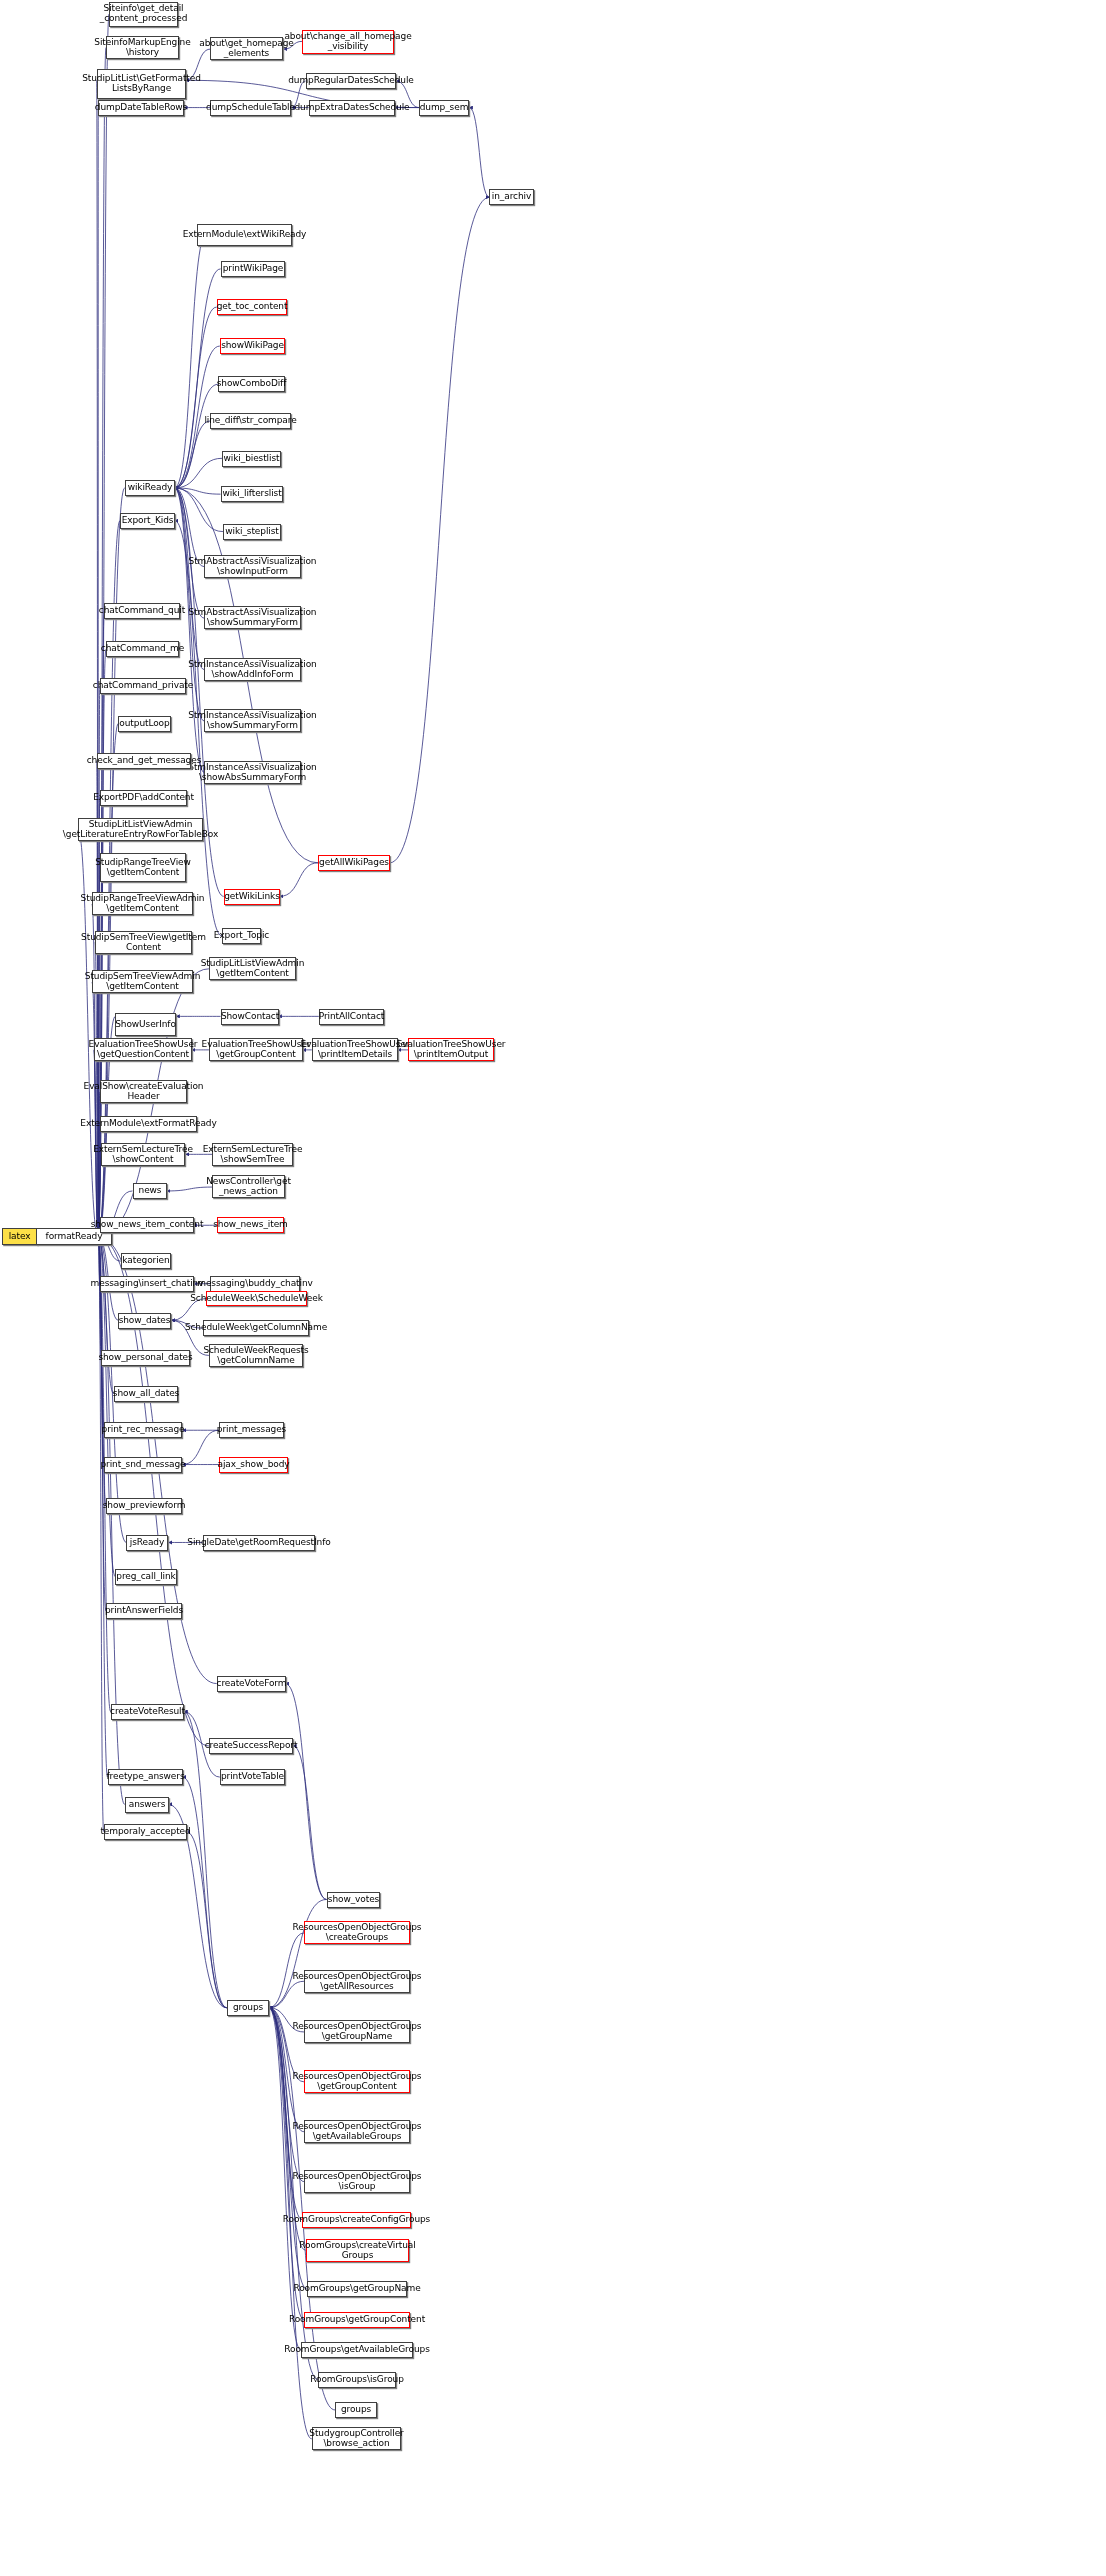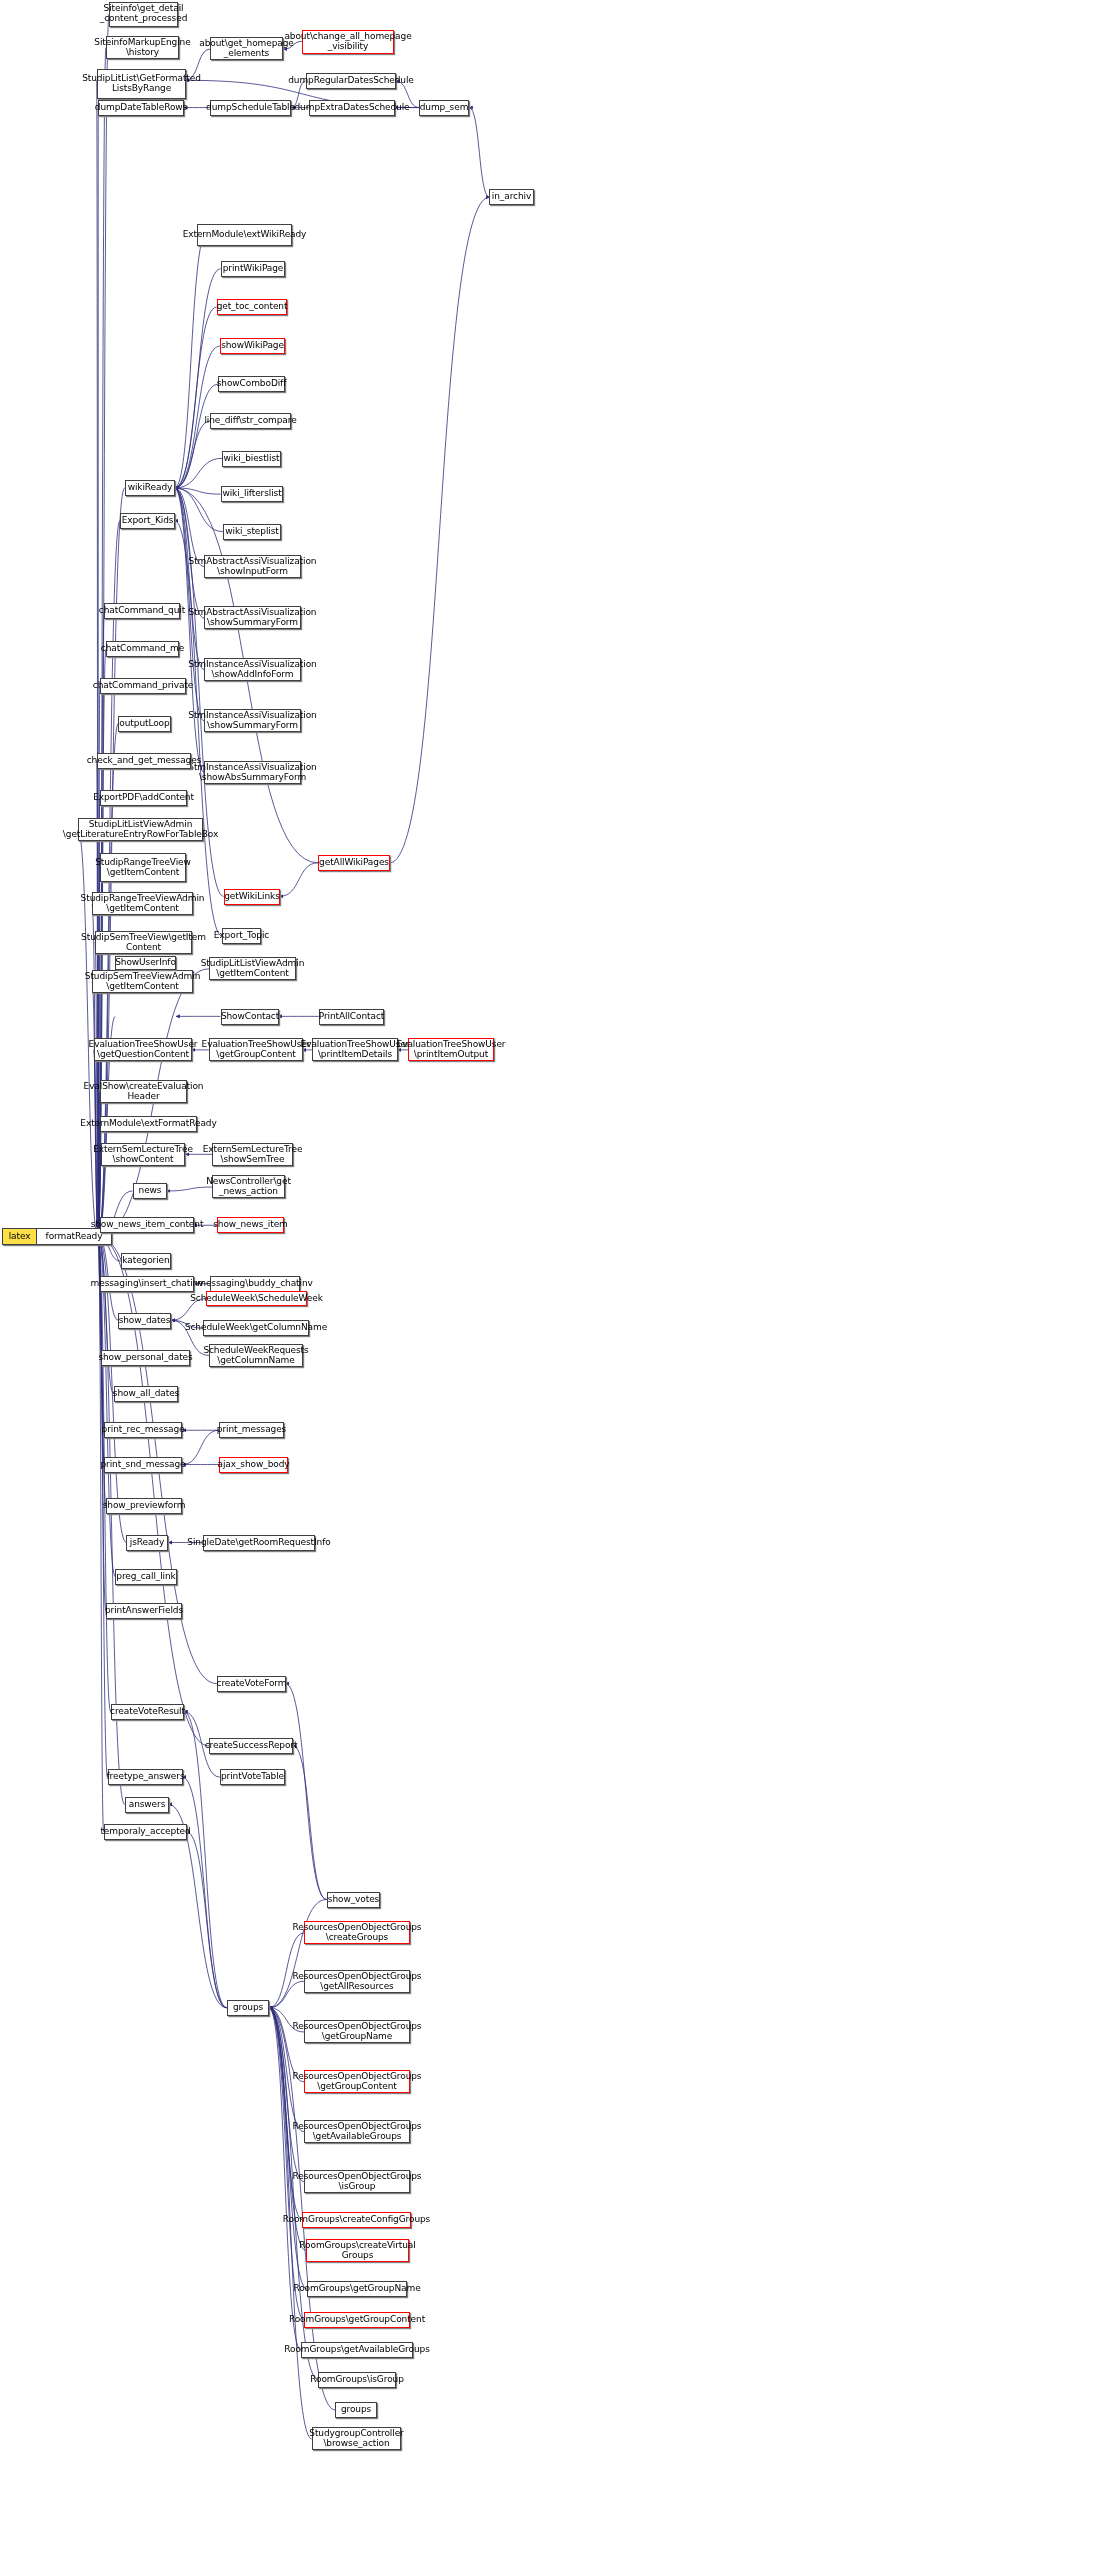--- a/index.html
+++ b/index.html
@@ -200,21 +200,21 @@
       <div class="node" style="left: 78px; top: 818px; width: 125px; height: 23.4px;">StudipLitListViewAdmin
 \getLiteratureEntryRowForTableBox</div>
       <div class="node" style="left: 100px; top: 853px; width: 86px; height: 29px;">StudipRangeTreeView
 \getItemContent</div>
       <div class="node" style="left: 92px; top: 892px; width: 101px; height: 23.4px;">StudipRangeTreeViewAdmin
 \getItemContent</div>
       <div class="node" style="left: 95px; top: 931px; width: 97px; height: 23.4px;">StudipSemTreeView\getItem
 Content</div>
       <div class="node" style="left: 92px; top: 970px; width: 101px; height: 23.4px;">StudipSemTreeViewAdmin
 \getItemContent</div>
-      <div class="node" style="left: 115px; top: 956px; width: 61px; height: 14px;">ShowUserInfo</div>
+      <div class="node" style="left: 115px; top: 1013px; width: 61px; height: 23px;">ShowUserInfo</div>
       <div class="node" style="left: 221px; top: 1009px; width: 58px; height: 15.6px;">ShowContact</div>
       <div class="node" style="left: 319px; top: 1009px; width: 65px; height: 15.6px;">PrintAllContact</div>
       <div class="node" style="left: 94px; top: 1038px; width: 98px; height: 23.4px;">EvaluationTreeShowUser
 \getQuestionContent</div>
       <div class="node" style="left: 209px; top: 1038px; width: 94px; height: 23.4px;">EvaluationTreeShowUser
 \getGroupContent</div>
       <div class="node" style="left: 312px; top: 1038px; width: 86px; height: 23.4px;">EvaluationTreeShowUser
 \printItemDetails</div>
       <div class="node red" style="left: 408px; top: 1038px; width: 86px; height: 23.4px;">EvaluationTreeShowUser
 \printItemOutput</div>

